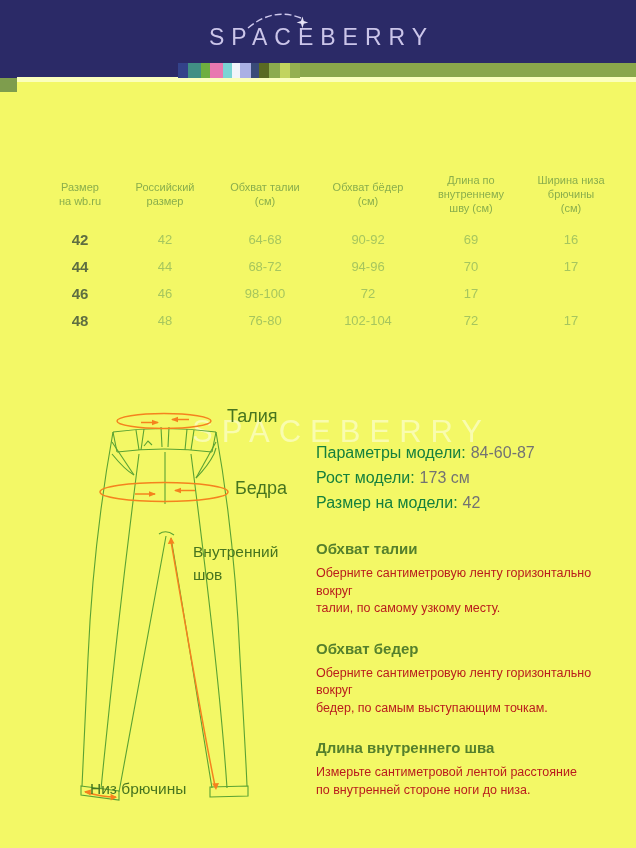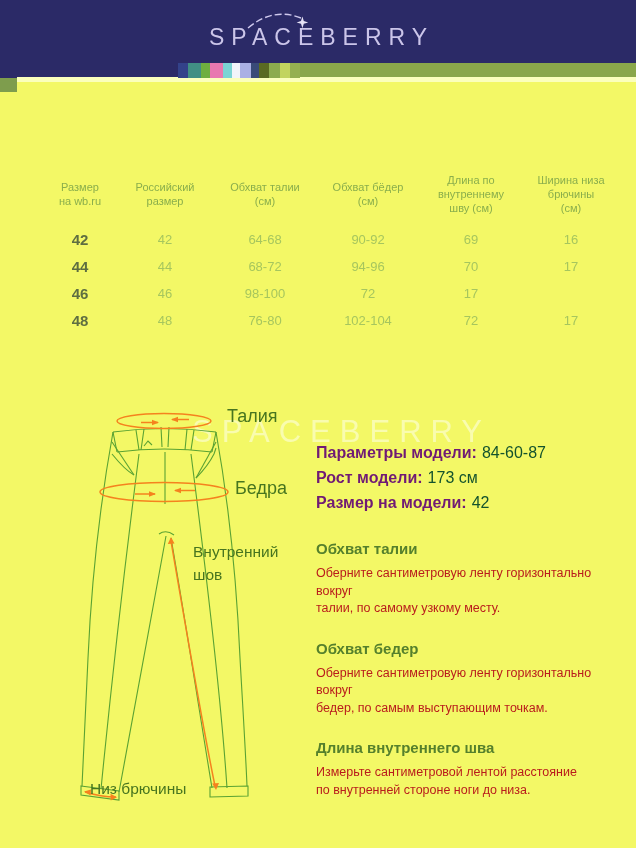--- a/index.html
+++ b/index.html
@@ -55,22 +55,22 @@
   .pants-svg{position:absolute;left:55px;top:398px;}
   .diagram-label{position:absolute;color:#47751f;font-size:18px;}
   .label-waist{left:227px;top:406px;}
   .label-hips{left:235px;top:478px;}
   .label-inner-seam{left:193px;top:540px;white-space:pre-line;line-height:23px;font-size:15.5px;}
   .label-leg-bottom{left:90px;top:780px;font-size:15.5px;}
 
   
   .model-info{position:absolute;left:316px;top:440px;}
   .model-line{font-size:16px;line-height:25px;}
-  .model-label{font-weight:700;color:#701a75;}
-  .model-value{color:#14532d;margin-left:5px;}
+  .model-label{font-weight:400;color:#15803d;}
+  .model-value{color:#737373;margin-left:5px;}
 
   .guide{position:absolute;left:316px;top:540px;width:300px;}
   .guide-section{margin-bottom:22px;}
   .guide-title{font-size:15px;font-weight:700;color:#55802c;line-height:18px;}
   .guide-desc{
     margin-top:7px;font-size:12.5px;line-height:17.5px;
     color:#b91c1c;white-space:pre-line;
   }
 </style>
 </head>

